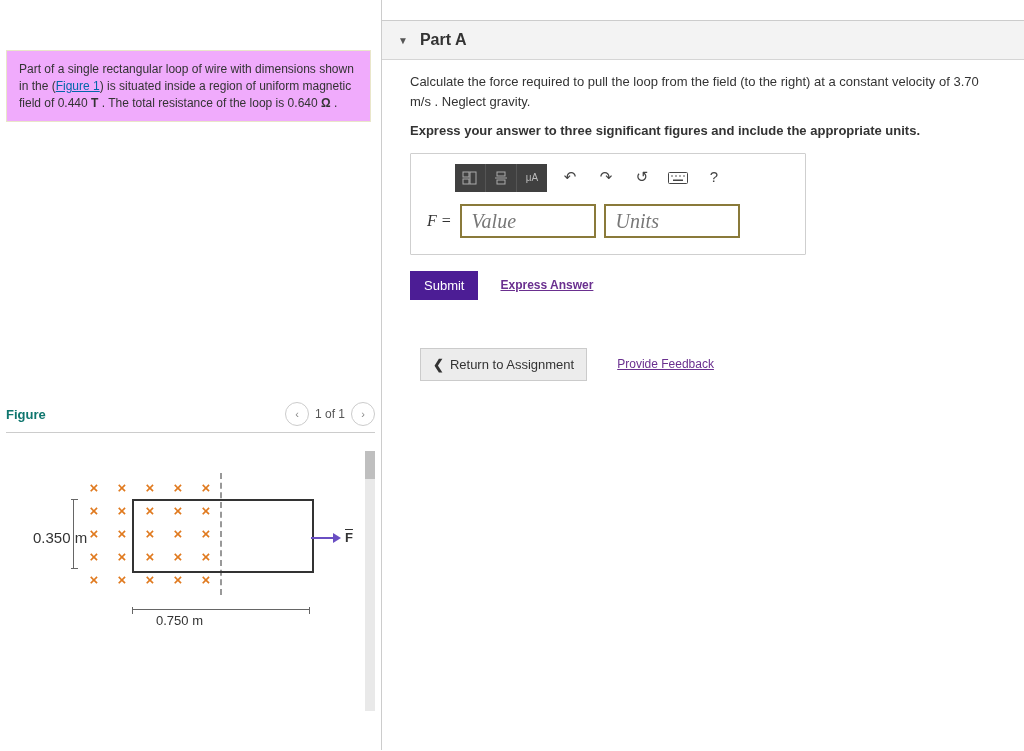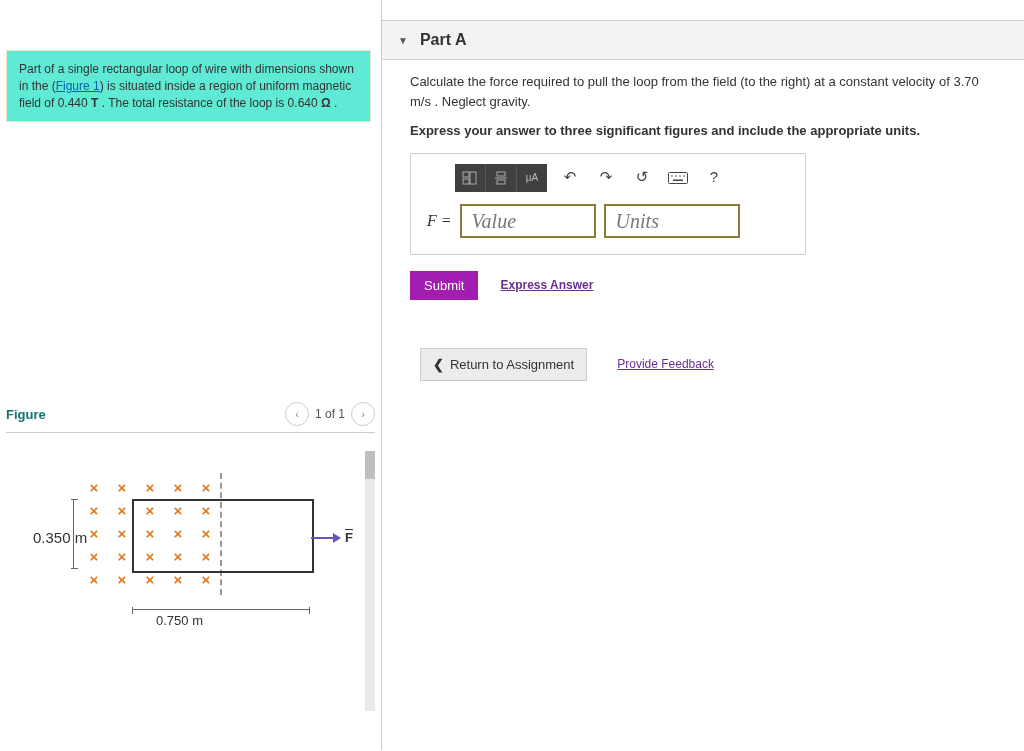--- a/index.html
+++ b/index.html
@@ -1,19 +1,19 @@
 <!DOCTYPE html>
 <html><head>
 <meta charset="utf-8">
 <style>
   body{margin:0;font-family:Arial,Helvetica,sans-serif;font-size:13px;color:#333;background:#fff;width:1024px}
   .layout{display:flex}
   .left-col{width:382px;border-right:1px solid #ccc;min-height:750px;box-sizing:border-box;padding:0}
   .right-col{flex:1;padding:0}
-  .problem-box{margin:50px 10px 0 6px;background:#5eead4;border:1px solid #e9e6c9;padding:10px 12px;font-size:12px;line-height:1.4}
+  .problem-box{margin:50px 10px 0 6px;background:#f0abfc;border:1px solid #e9e6c9;padding:10px 12px;font-size:12px;line-height:1.4}
   .figure-heading{margin:280px 6px 0 6px;display:flex;align-items:center;justify-content:space-between;border-bottom:1px solid #ccc;padding-bottom:6px}
   .figure-heading .title{font-weight:bold;font-size:13px;color:#0f766e}
   .pager{display:flex;align-items:center;gap:6px;font-size:12px;color:#555}
   .circ{width:22px;height:22px;border:1px solid #ccc;border-radius:50%;display:flex;align-items:center;justify-content:center;color:#888;font-size:11px;background:#fff}
   .figure-area{position:relative;margin:18px 6px 0 6px;height:260px;border-right:10px solid #e9e9e9}
   .scrollbar-thumb{position:absolute;right:-10px;top:0;width:10px;height:28px;background:#bfbfbf}
   .caret-up{position:absolute;right:-9px;top:-1px;color:#7a7a7a;font-size:8px}
 
   .x-grid{position:absolute;left:74px;top:25px;display:grid;grid-template-columns:repeat(5,28px);grid-template-rows:repeat(5,23px);color:#e07a1f;font-weight:bold;font-size:15px;text-align:center;line-height:23px}
   .dashed-v{position:absolute;left:214px;top:22px;height:122px;border-left:2px dashed #999}
@@ -42,21 +42,21 @@
   .tb-dark .d{width:30px;height:28px;background:#404040;border-right:1px solid #555;display:flex;align-items:center;justify-content:center;color:#bbb;font-size:10px}
   .tb-dark .d:last-child{border-right:none}
   .tb-light{display:flex;margin-left:12px;gap:14px;align-items:center;color:#444}
   .tb-light .l{width:22px;height:22px;display:flex;align-items:center;justify-content:center;font-size:15px}
   .eq-row{display:flex;align-items:center;gap:8px;margin-left:8px}
   .eq-row .var{font-style:italic;font-family:'Times New Roman',serif;font-size:16px}
   .eq-row .box{border:2px solid #8a7a3a;height:30px;display:flex;align-items:center;padding:0 10px;font-family:'Times New Roman',serif;font-size:20px;font-style:italic;color:#777}
   .eq-row .vbox{width:112px}
   .eq-row .ubox{width:112px}
   .btn-row{margin:16px 0 0 0;display:flex;align-items:center;gap:22px}
-  .btn-submit{background:#a21caf;color:#fff;border:none;padding:7px 14px;font-size:13px;cursor:pointer}
+  .btn-submit{background:#4c1d95;color:#fff;border:none;padding:7px 14px;font-size:13px;cursor:pointer}
   .link{color:#6a2f8f;text-decoration:underline;font-weight:bold;font-size:12px;cursor:pointer}
   .return-row{margin:48px 0 0 0;display:flex;align-items:center;gap:30px;padding-left:10px}
   .btn-return{background:#ececec;border:1px solid #cbcbcb;padding:8px 12px;font-size:13px;cursor:pointer;display:flex;align-items:center;gap:6px;color:#333}
   .btn-return .chev{font-weight:bold}
   a.plain{color:#0066aa;text-decoration:underline;cursor:pointer}
 </style>
 </head>
 <body>
 
 <div class="layout">

